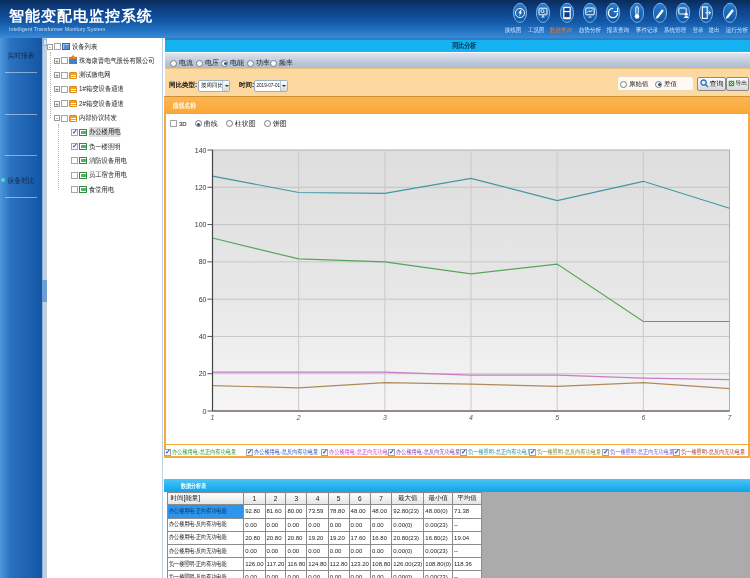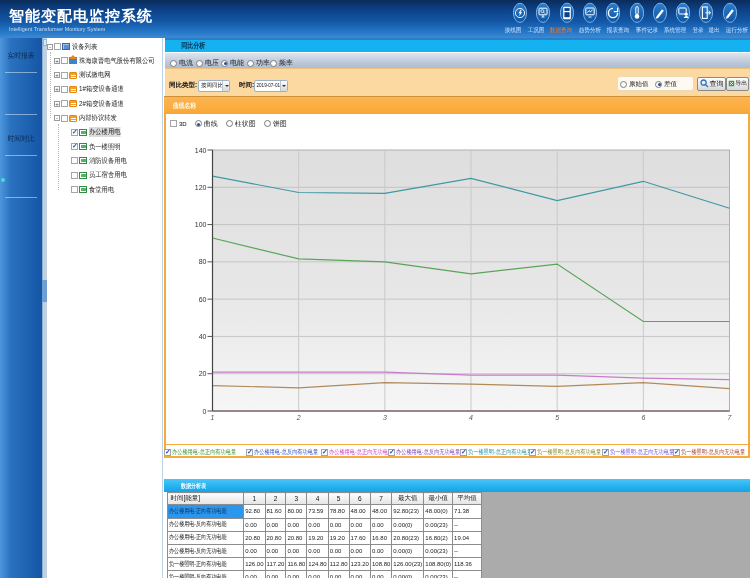--- a/index.html
+++ b/index.html
@@ -28,21 +28,21 @@
 .cb.ck:after { content:"✓"; position:absolute; left:0px; top:-2px; font-size:7px; color:#2a57c0; font-weight:bold; }
 .ti { width:8px; height:7px; margin-right:2px; flex:none; position:relative; }
 .ti-folder { background:#f6a02a; border:1px solid #e08a12; border-radius:1px; }
 .ti-folder:after { content:""; position:absolute; left:1px; top:2px; width:5px; height:1px; background:#fff; box-shadow:0 2px 0 #fff; }
 .ti-pc { border:1px solid #2f8f3f; background:#fff; }
 .ti-pc:after { content:""; position:absolute; left:1px; top:1px; width:5px; height:3px; background:#59b06a; }
 .sel { background:#dcdcdc; }
 
 #cybar { left:165px; top:38px; width:585px; height:13.5px;
   background:#14b2f0; border-top:2px solid #2e7cc2;
-  color:#0a2d50; font-weight:bold; font-size:7.5px; text-align:left; line-height:11px; text-indent:7px; }
+  color:#0a2d50; font-weight:bold; font-size:7.5px; text-align:center; line-height:11px; text-indent:7px; }
 #cybar span { display:inline-block; transform:scaleX(.8); }
 #radbar { left:165px; top:51.5px; width:585px; height:16px;
   background:linear-gradient(180deg,#dde4ee 0%,#b9c5d8 70%,#aebcd2 100%); border-top:1px solid #fff; }
 .rd { width:7px; height:7px; border:1px solid #7b7b7b; border-radius:50%; background:#fdfdfd; position:relative; flex:none; }
 .rd.on:after { content:""; position:absolute; left:1.5px; top:1.5px; width:3px; height:3px; border-radius:50%; background:#1c4f9e; }
 .rlab { font-size:7px; color:#1a1a1a; margin:0 0 0 2px; }
 .rgrp { display:flex; align-items:center; }
 #qbar { left:165px; top:67.5px; width:585px; height:28px; background:#fcd9a1; border-top:1px solid #eec27c; }
 .qlab { font-size:6.5px; color:#111; font-weight:bold; }
 .qsel { height:12px; background:#fff; border:1px solid #9ab1c8; border-radius:2px; font-size:6px; color:#111; display:flex; align-items:center; padding-left:2px; white-space:nowrap; }
@@ -207,24 +207,24 @@
       <span style="font-size:6px;color:#cfe6ff;transform:scale(.93,1);white-space:nowrap">运行分析</span>
     </div>
   </div>
 
 <div class="abs" id="side">
     <div class="abs stab" style="top:-3px">
       <span>实时报表</span>
     </div>
     <div class="abs ssep" style="top:34px"></div>
     <div class="abs ssep" style="top:75.5px"></div>
-    <div class="abs stab" style="top:80px">
-      <span>时间对比</span>
-    </div>
     <div class="abs ssep" style="top:117px"></div>
+    <div class="abs stab" style="top:121.5px">
+      <span>设备对比</span>
+    </div>
     <div class="abs ssep" style="top:158.5px"></div>
     <div class="abs" style="left:1px;top:140px;width:4px;height:4px;border-radius:50%;background:#3fe0cf"></div>
   </div>
 <div class="abs" id="split"></div>
 <div class="abs" id="splith"></div>
 <div class="abs" style="left:42.5px;top:39px;width:4px;height:7px;background:#dce8f4;border:1px solid #9ab5d0"></div>
 <div class="abs" id="tree">
     <div class="trow" style="left:0px;top:1.5px">
       <div class="exp">-</div>
       <div class="cb"></div>

